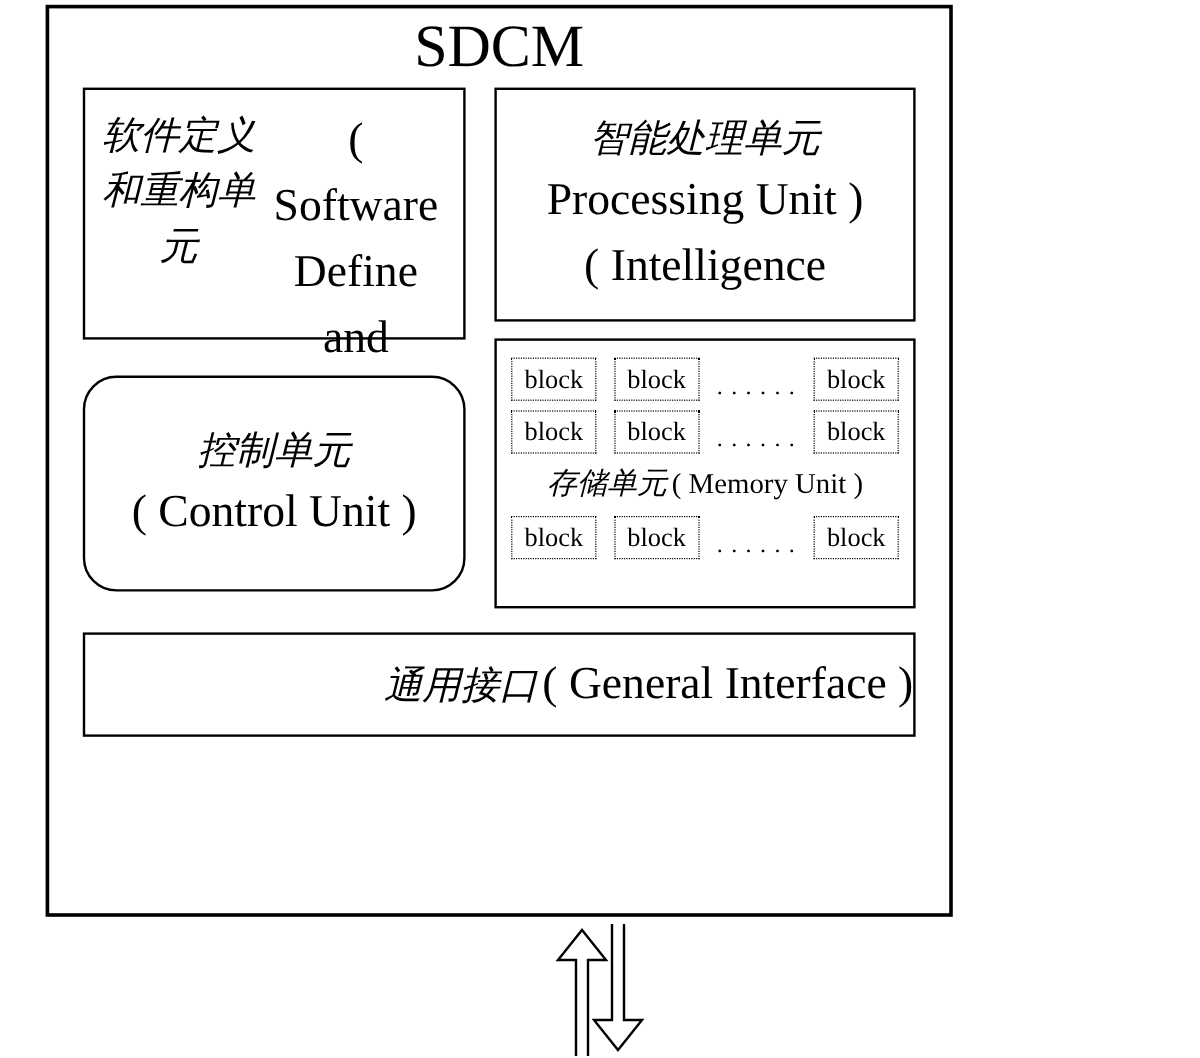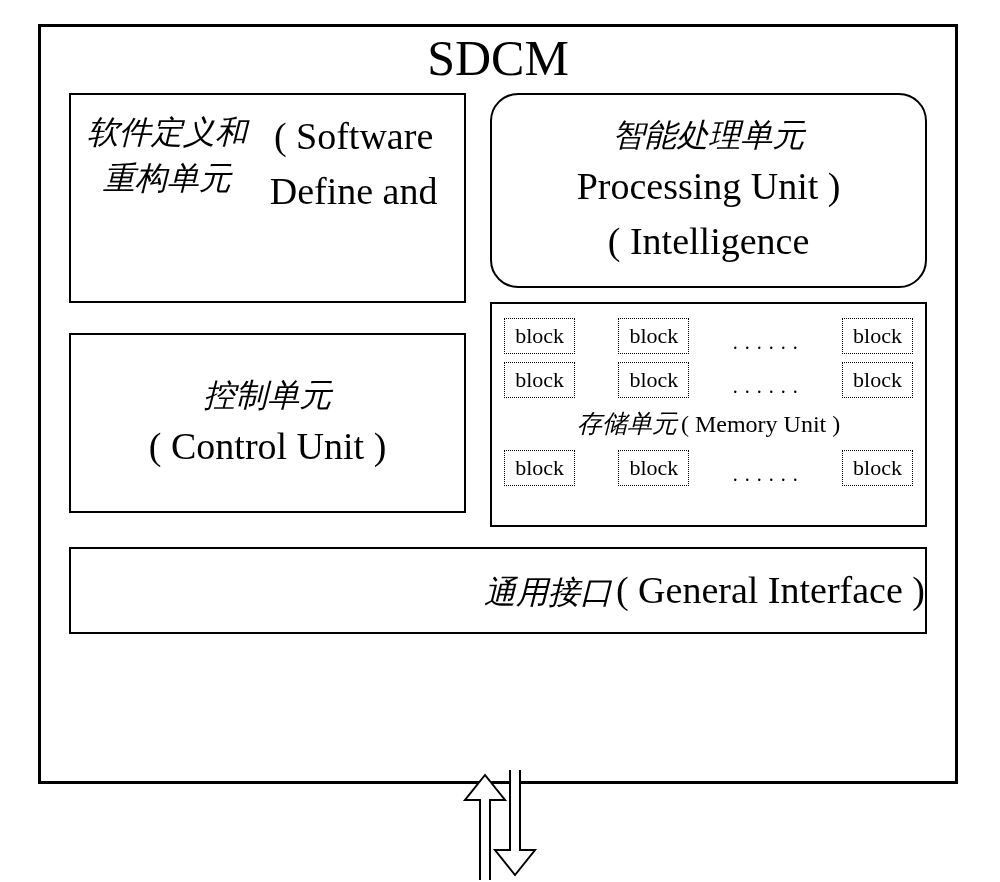--- a/index.html
+++ b/index.html
@@ -9,23 +9,23 @@
     }
     body {
       width: 1000px;
       height: 882px;
       background: #fff;
       font-family: "Times New Roman", "SimSun", serif;
       position: relative;
     }
     .outer-container {
       position: absolute;
-      top: 24px;
+      top: 4px;
       left: 38px;
-      width: 920px;
+      width: 756px;
       height: 760px;
       border: 3px solid #000;
     }
     .title {
       text-align: center;
       font-size: 50px;
       font-weight: normal;
       margin-top: 2px;
       font-family: "Times New Roman", serif;
     }
@@ -56,27 +56,27 @@
       height: 210px;
       display: flex;
       flex-direction: row;
       justify-content: center;
     }
     .control-box {
       height: 180px;
       display: flex;
       flex-direction: column;
       justify-content: center;
+      border-radius: 28px;
     }
     .ipu-box {
       height: 195px;
       display: flex;
       flex-direction: column;
       justify-content: center;
-      border-radius: 28px;
     }
     .memory-box {
       height: 225px;
       padding: 14px 12px 10px 12px;
       position: relative;
     }
     .cn-text {
       font-family: "KaiTi", "STKaiti", "SimSun", serif;
       font-size: 32px;
       font-style: italic;

